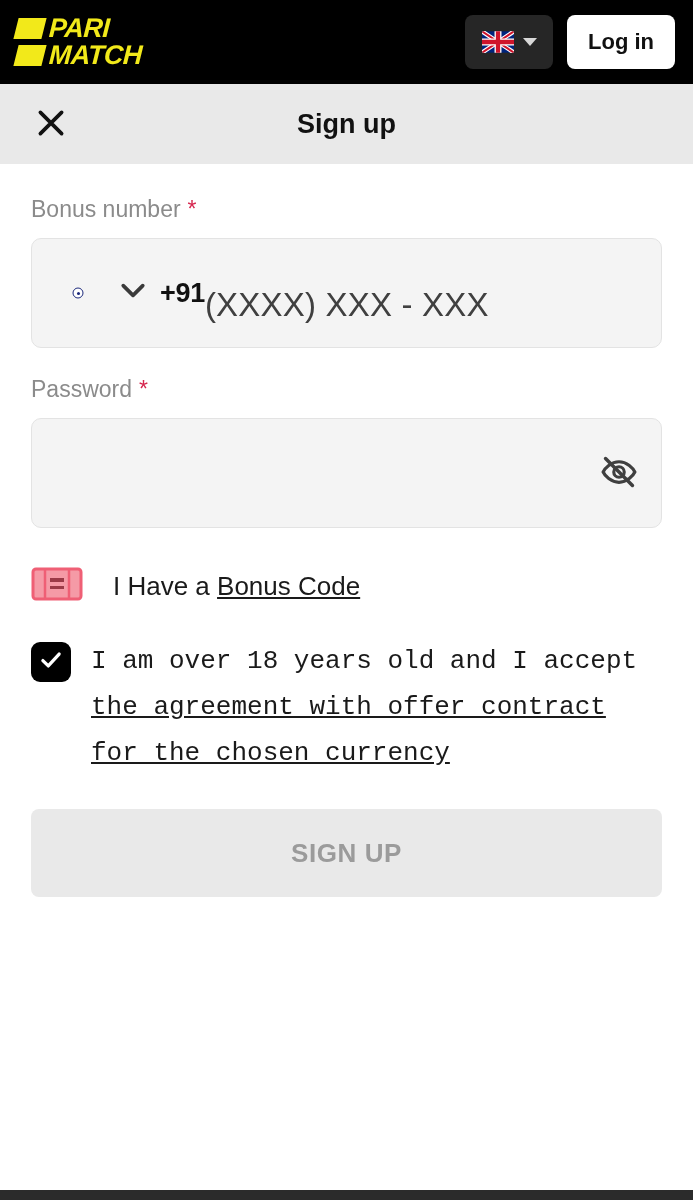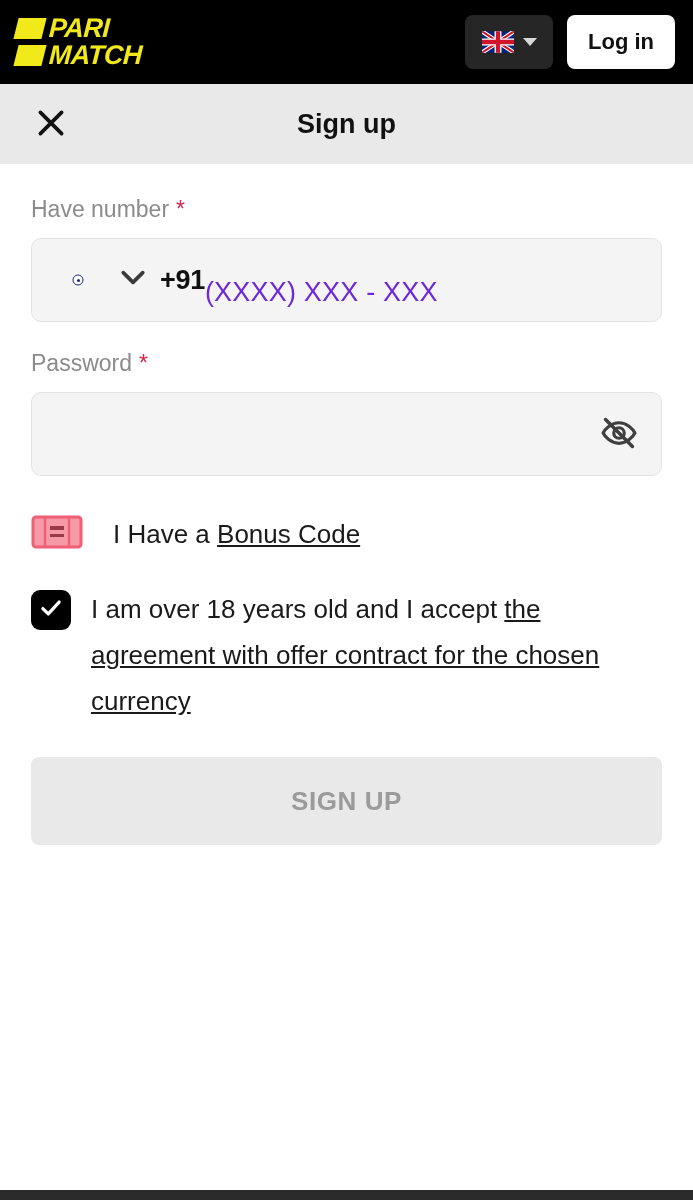--- a/index.html
+++ b/index.html
@@ -150,21 +150,21 @@
     font-size: 23px;
     color: #8b8b8b;
     margin-bottom: 15px;
     display: flex;
     align-items: baseline;
     gap: 7px;
   }
   .req-star { color: #d6274f; font-size: 23px; }
 
   .input-box {
-    height: 84px;
+    height: 110px;
     background: #f4f4f4;
     border: 1px solid #e3e3e3;
     border-radius: 10px;
     display: flex;
     align-items: center;
     padding: 0 20px;
     position: relative;
   }
 
   .flag-in {
@@ -205,22 +205,22 @@
     cursor: pointer;
   }
 
   .dial-code {
     font-size: 27px;
     font-weight: bold;
     color: #111111;
     letter-spacing: -0.3px;
   }
   .phone-placeholder {
-    font-size: 27px;
-    color: #6d28d9;
+    font-size: 33px;
+    color: #404040;
     letter-spacing: 0.2px;
     white-space: nowrap;
     margin-top: 24px;
   }
 
   .pwd-input {
     flex: 1 1 auto;
     height: 100%;
     border: none;
     outline: none;
@@ -279,20 +279,21 @@
     align-items: center;
     justify-content: center;
     cursor: pointer;
     margin-top: 4px;
   }
   .agree-text {
     font-size: 26px;
     color: #1a1a1a;
     line-height: 46px;
     max-width: 560px;
+    font-family: Liberation Mono, monospace;
   }
   .agree-link {
     text-decoration: underline;
     color: #1a1a1a;
     cursor: pointer;
   }
 
   
   .signup-btn {
     margin-top: 33px;
@@ -375,21 +376,21 @@
         </svg>
       </span>
     </button>
     <div class="titlebar-title">Sign up</div>
   </div>
 
   <div class="form-body">
 
     
     <div class="field-label">
-      <span>Have number</span>
+      <span>Bonus number</span>
       <span class="req-star">*</span>
     </div>
 
     <div class="input-box">
       <span class="flag-in">
         <span class="band saffron"></span>
         <span class="band white"></span>
         <span class="band green"></span>
         <span class="chakra"></span>
       </span>

